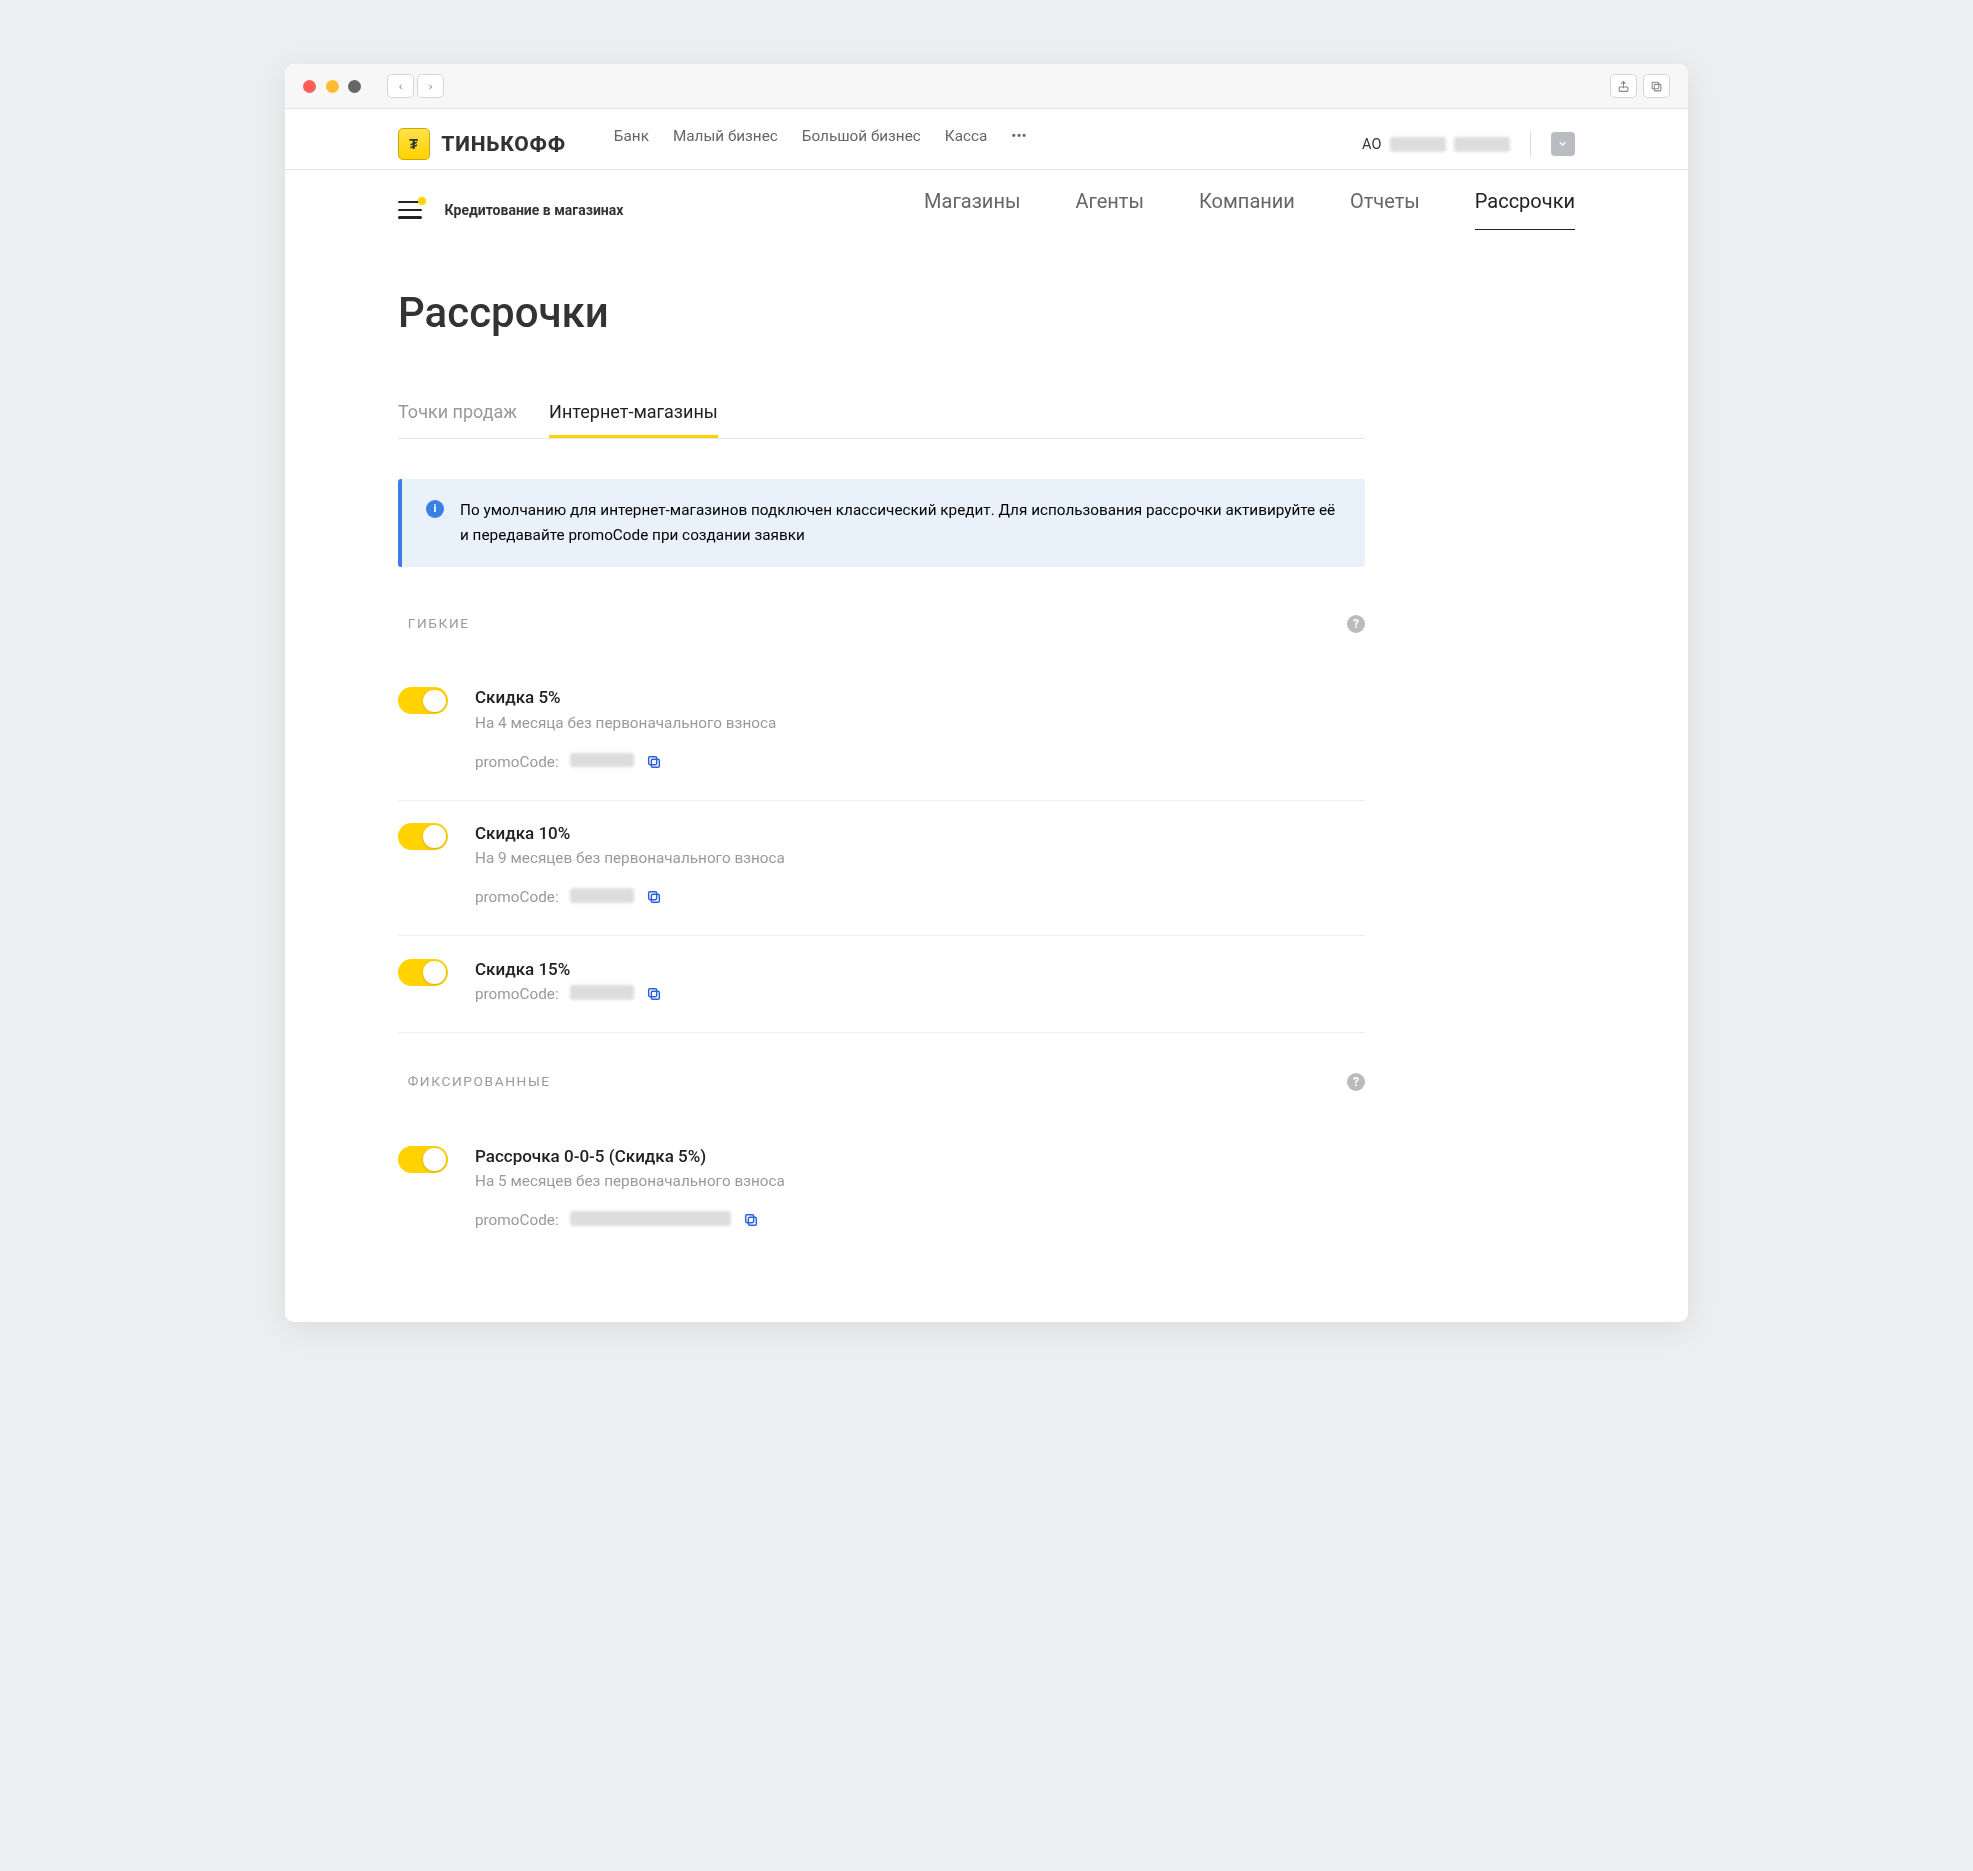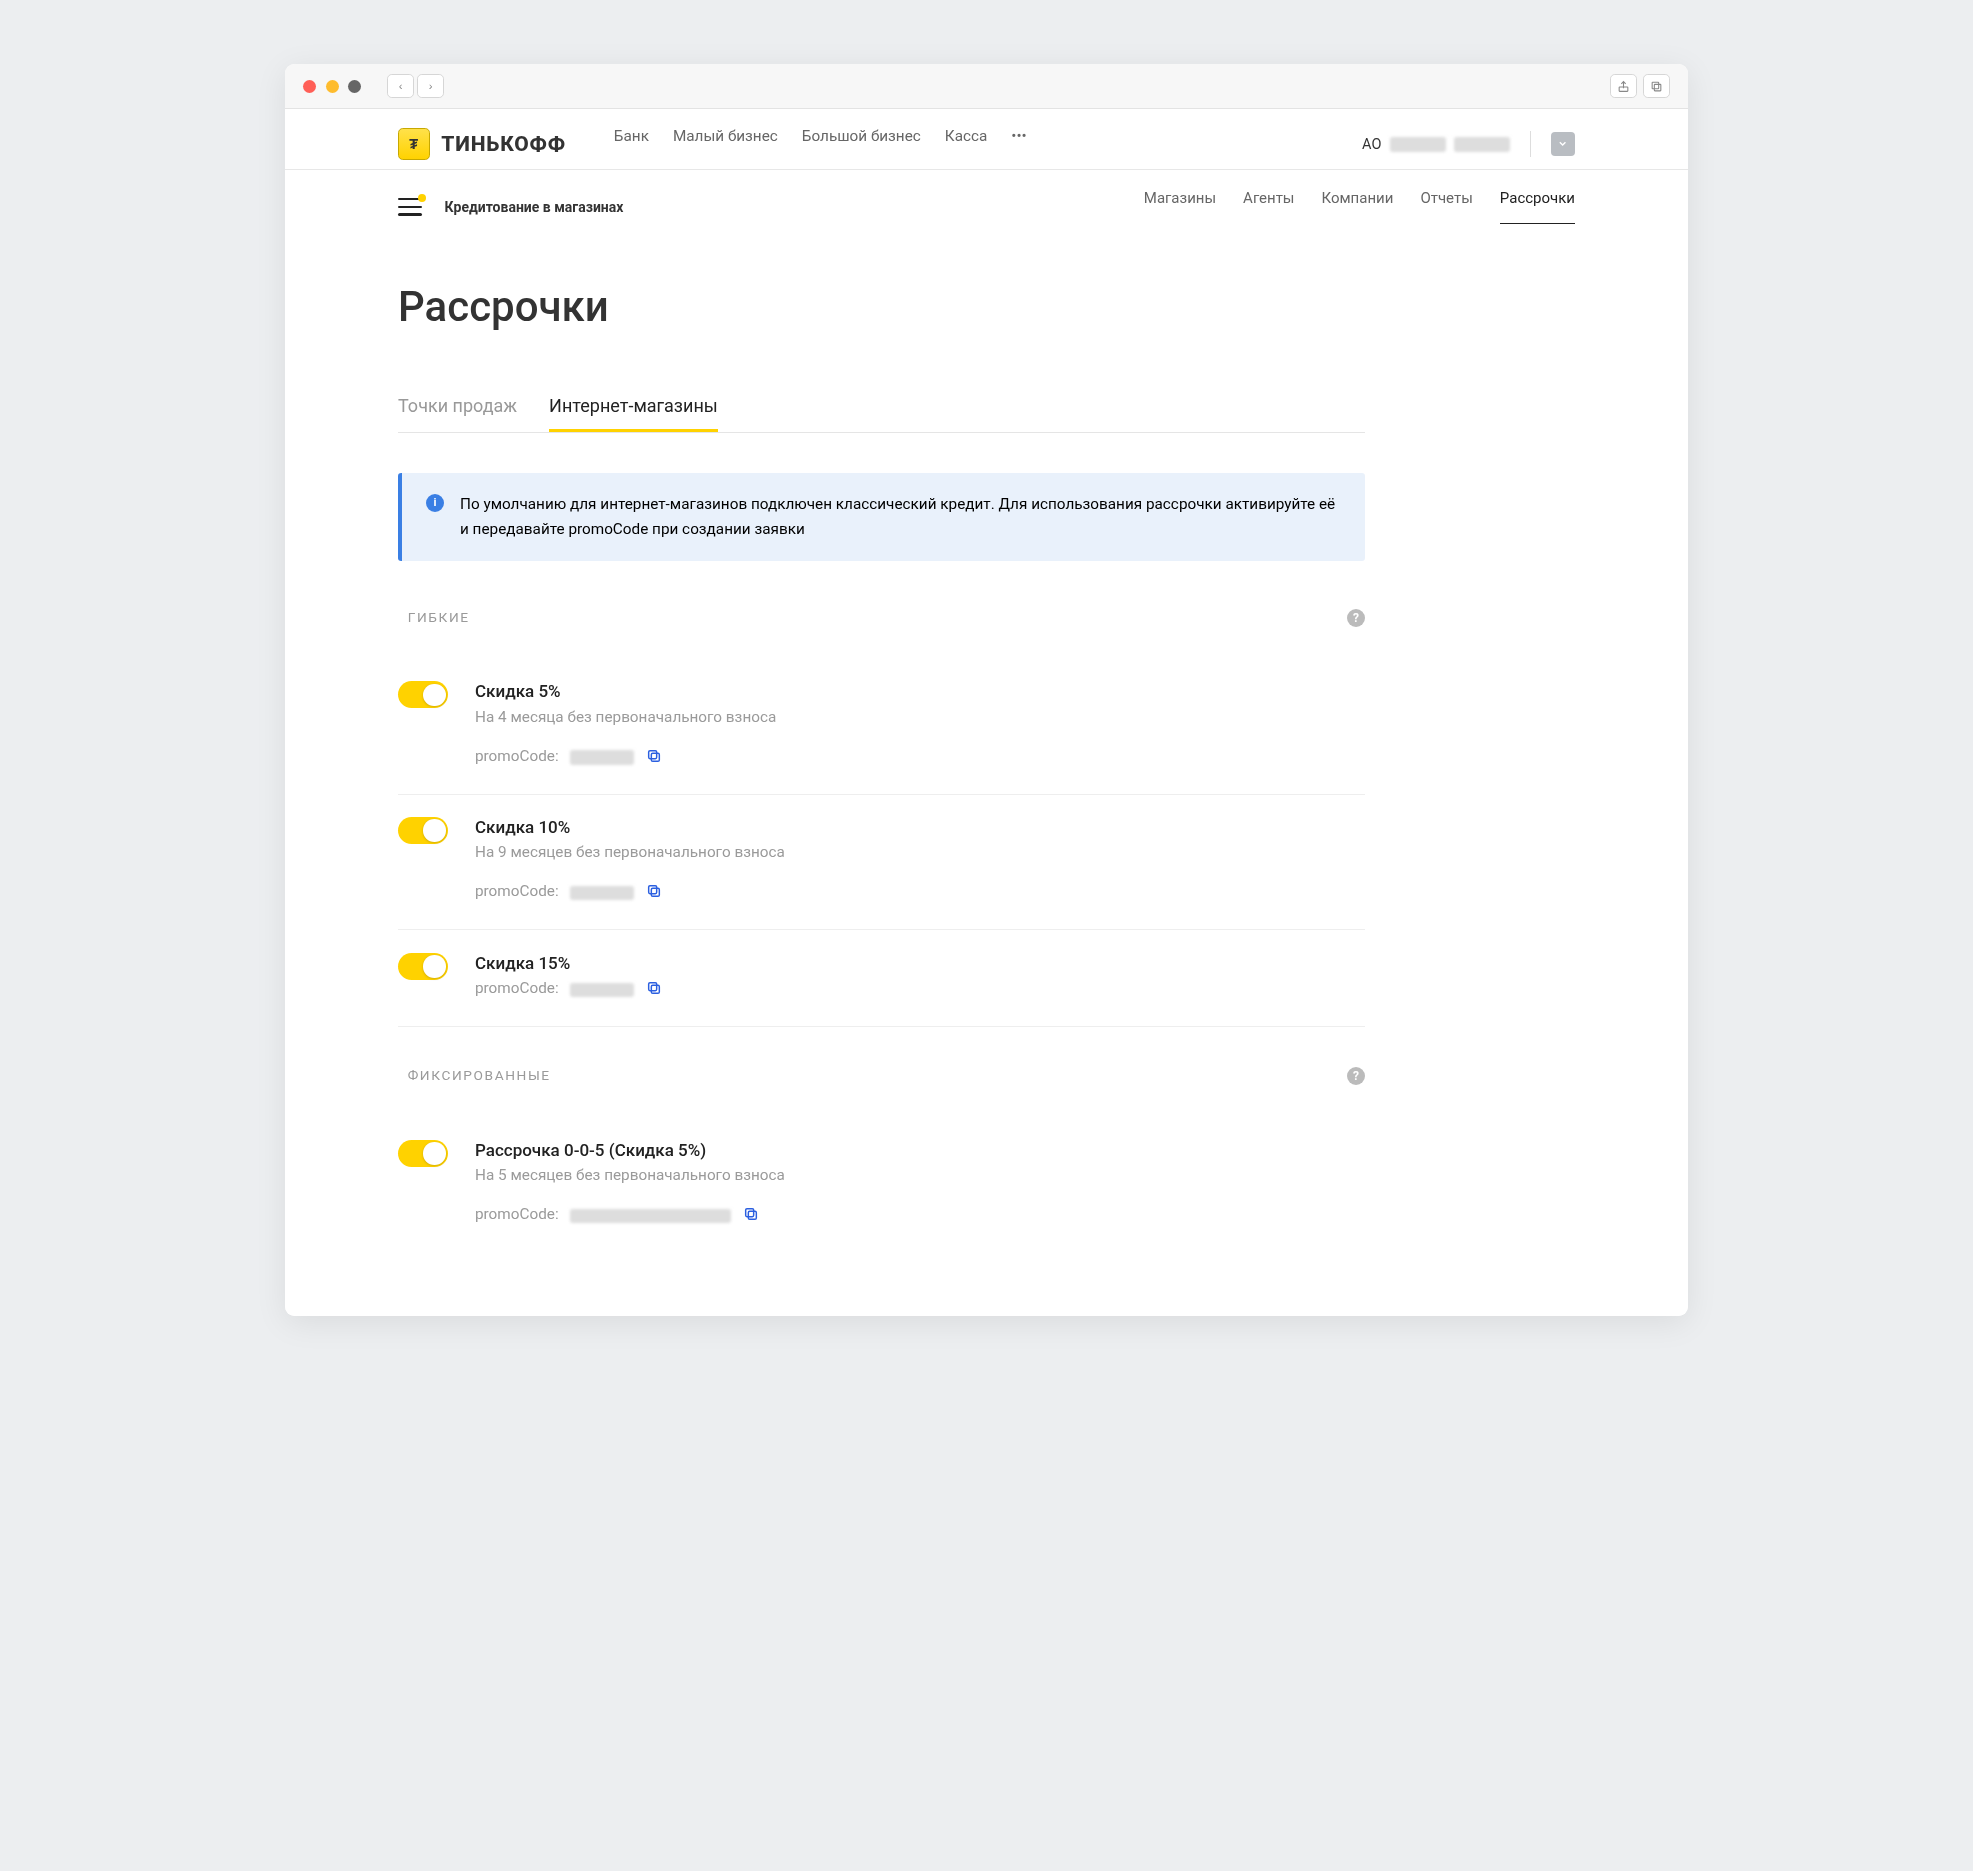--- a/index.html
+++ b/index.html
@@ -98,22 +98,23 @@
 .hamburger span { display: block; height: 2.4px; background: #222; border-radius: 1.6px; }
 .hamburger .notif-dot {
   position: absolute; top: -4px; right: -4px;
   width: 8px; height: 8px; border-radius: 50%;
   background: #ffd200;
 }
 .subnav-title { font-weight: 700; font-size: 14px; }
 .subnav-spacer { flex: 1; }
 .subnav-links { display: flex; gap: 27px; }
 .subnav-links a {
-  color: #666; text-decoration: none; font-size: 15px;
+  color: #666; text-decoration: none; font-size: 20px;
   padding-bottom: 16px;
+  margin-left: 28px;
 }
 .subnav-links a.active {
   color: #222;
   border-bottom: 1.6px solid #222;
 }
 
 .page-body {
   padding: 48px 113px 64px;
   background: #fff;
 }
@@ -190,21 +191,21 @@
   content: "";
   position: absolute; top: 2.4px; right: 2.4px;
   width: 22.6px; height: 22.6px;
   background: #fff; border-radius: 50%;
   box-shadow: 0 0.8px 2.4px rgba(0,0,0,0.2);
 }
 
 .plan-body { flex: 1; }
 .plan-title { font-size: 17px; font-weight: 500; color: #222; margin-bottom: 6.4px; }
 .plan-subtitle { font-size: 15.3px; color: #9a9a9a; margin-bottom: 21px; }
-.promo-row { display: flex; align-items: flex-end; gap: 11.3px; }
+.promo-row { display: flex; align-items: flex-start; gap: 11.3px; }
 .promo-label { color: #9a9a9a; font-size: 15.3px; }
 .promo-value {
   display: inline-block; width: 64px; height: 14.5px;
   background: #ddd; filter: blur(1.6px); border-radius: 2.4px;
 }
 .promo-value.wide { width: 161px; }
 .copy-btn {
   width: 18px; height: 18px;
   cursor: pointer;
   display: flex; align-items: center; justify-content: center;

